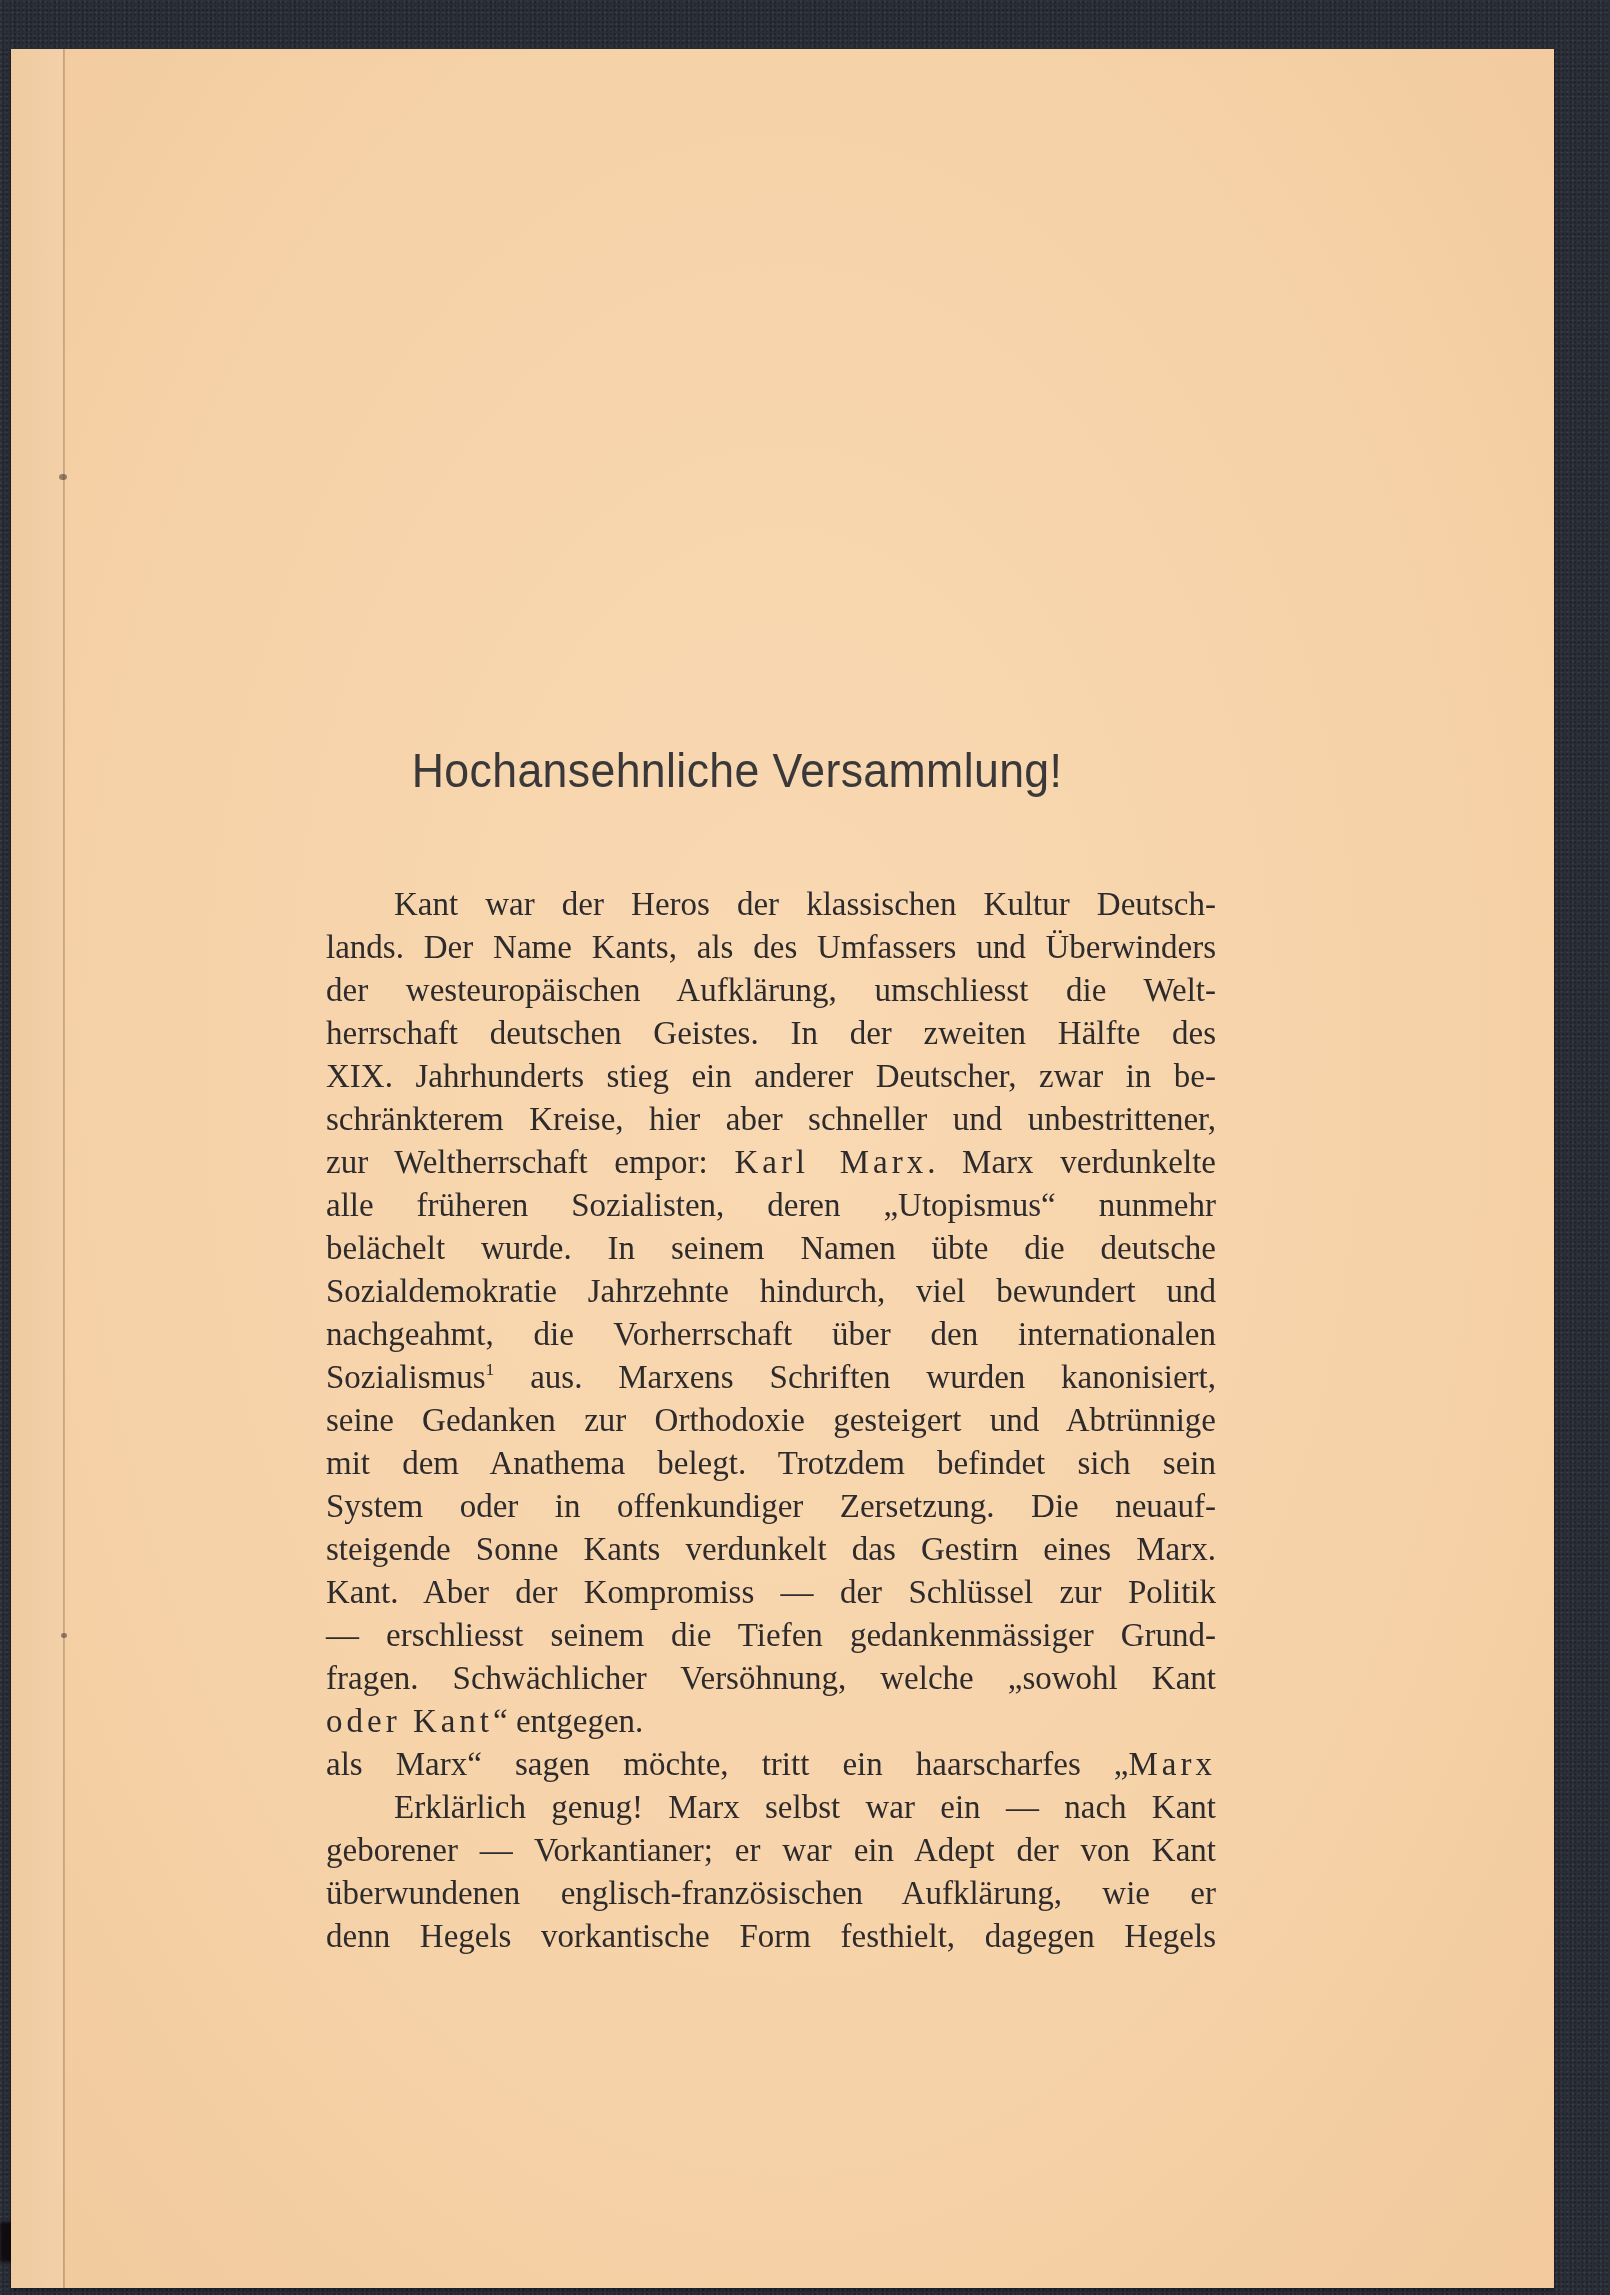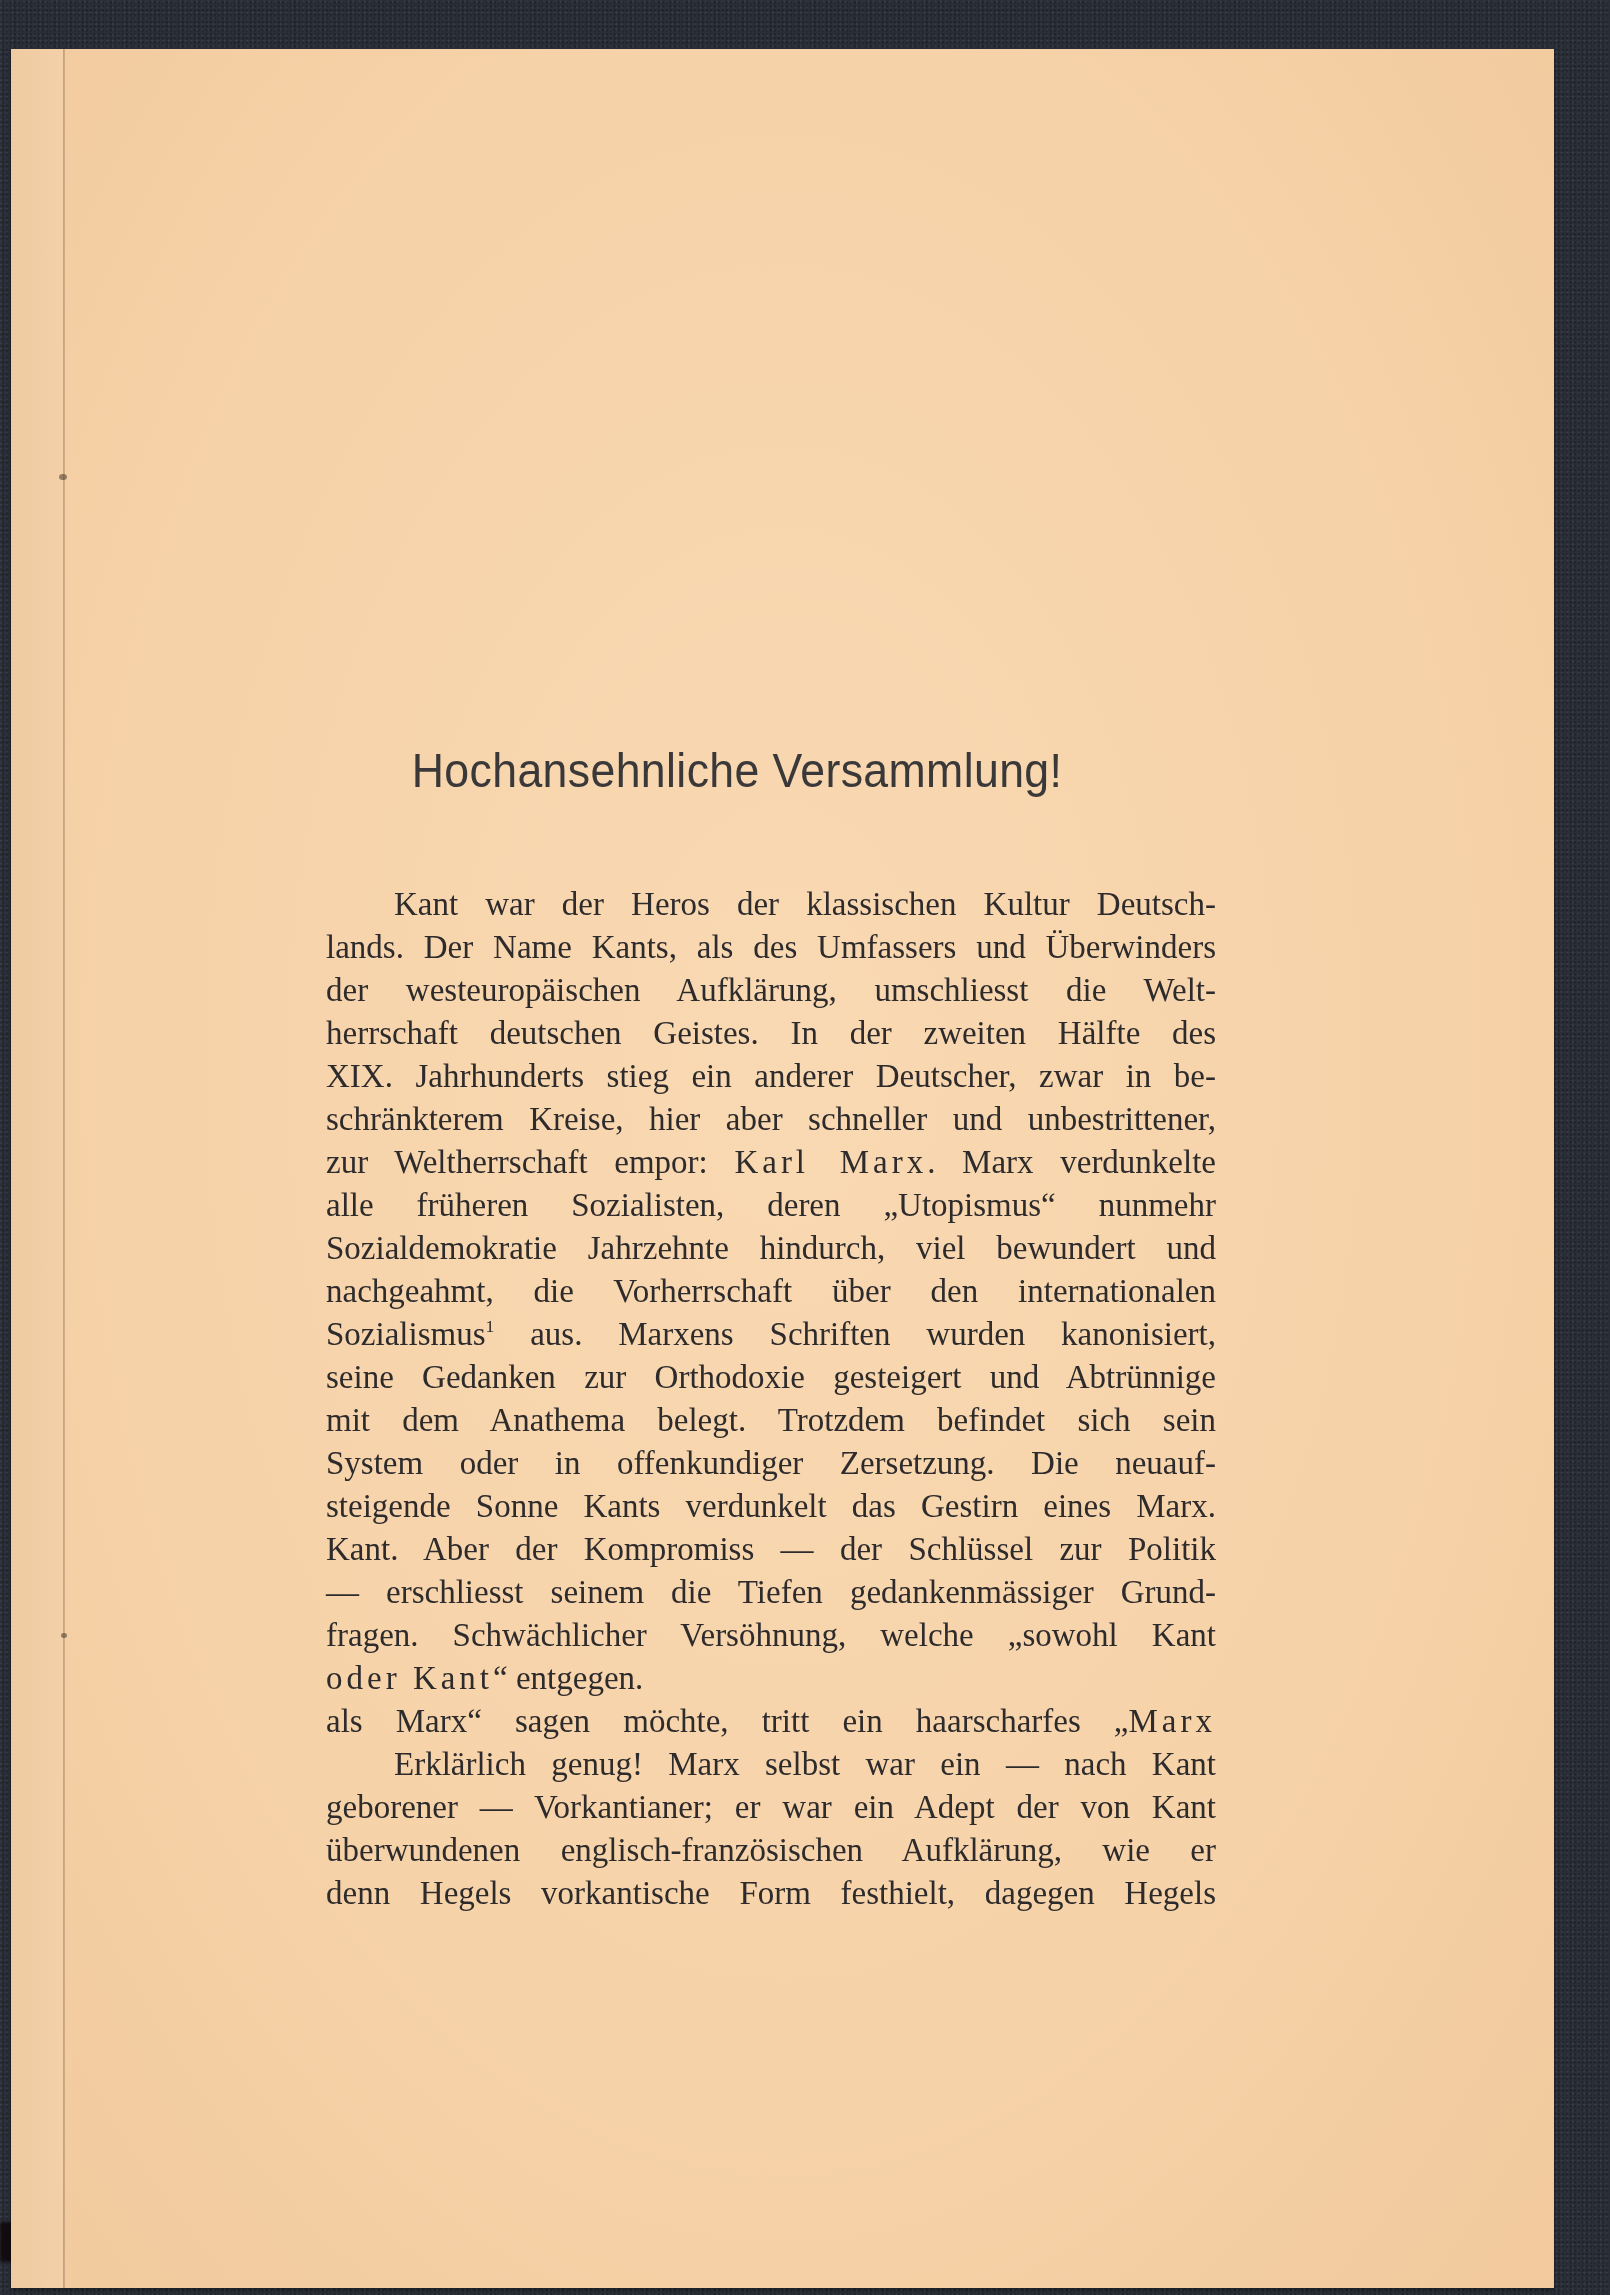--- a/index.html
+++ b/index.html
@@ -162,20 +162,21 @@
     <div class="body-text">
       <div class="para">
         <span class="line indent">Kant war der Heros der klassischen Kultur Deutsch-</span>
         <span class="line">lands.  Der Name Kants, als des Umfassers und Überwinders</span>
         <span class="line">der westeuropäischen Aufklärung, umschliesst die Welt-</span>
         <span class="line">herrschaft deutschen Geistes.  In der zweiten Hälfte des</span>
         <span class="line">XIX. Jahrhunderts stieg ein anderer Deutscher, zwar in be-</span>
         <span class="line">schränkterem Kreise, hier aber schneller und unbestrittener,</span>
         <span class="line"><span>zur Weltherrschaft empor: </span><span class="spaced">Karl Marx</span><span>. Marx verdunkelte</span></span>
         <span class="line">alle früheren Sozialisten, deren „Utopismus“ nunmehr</span>
+        <span class="line">belächelt wurde.  In seinem Namen übte die deutsche</span>
         <span class="line">Sozialdemokratie Jahrzehnte hindurch, viel bewundert und</span>
         <span class="line">nachgeahmt, die Vorherrschaft über den internationalen</span>
         <span class="line"><span>Sozialismus</span><sup>1</sup><span> aus.  Marxens Schriften wurden kanonisiert,</span></span>
         <span class="line">seine Gedanken zur Orthodoxie gesteigert und Abtrünnige</span>
         <span class="line">mit dem Anathema belegt.  Trotzdem befindet sich sein</span>
         <span class="line">System oder in offenkundiger Zersetzung.  Die neuauf-</span>
         <span class="line">steigende Sonne Kants verdunkelt das Gestirn eines Marx.</span>
         <span class="line">Kant.  Aber der Kompromiss — der Schlüssel zur Politik</span>
         <span class="line">— erschliesst seinem die Tiefen gedankenmässiger Grund-</span>
         <span class="line">fragen.  Schwächlicher Versöhnung, welche „sowohl Kant</span>

